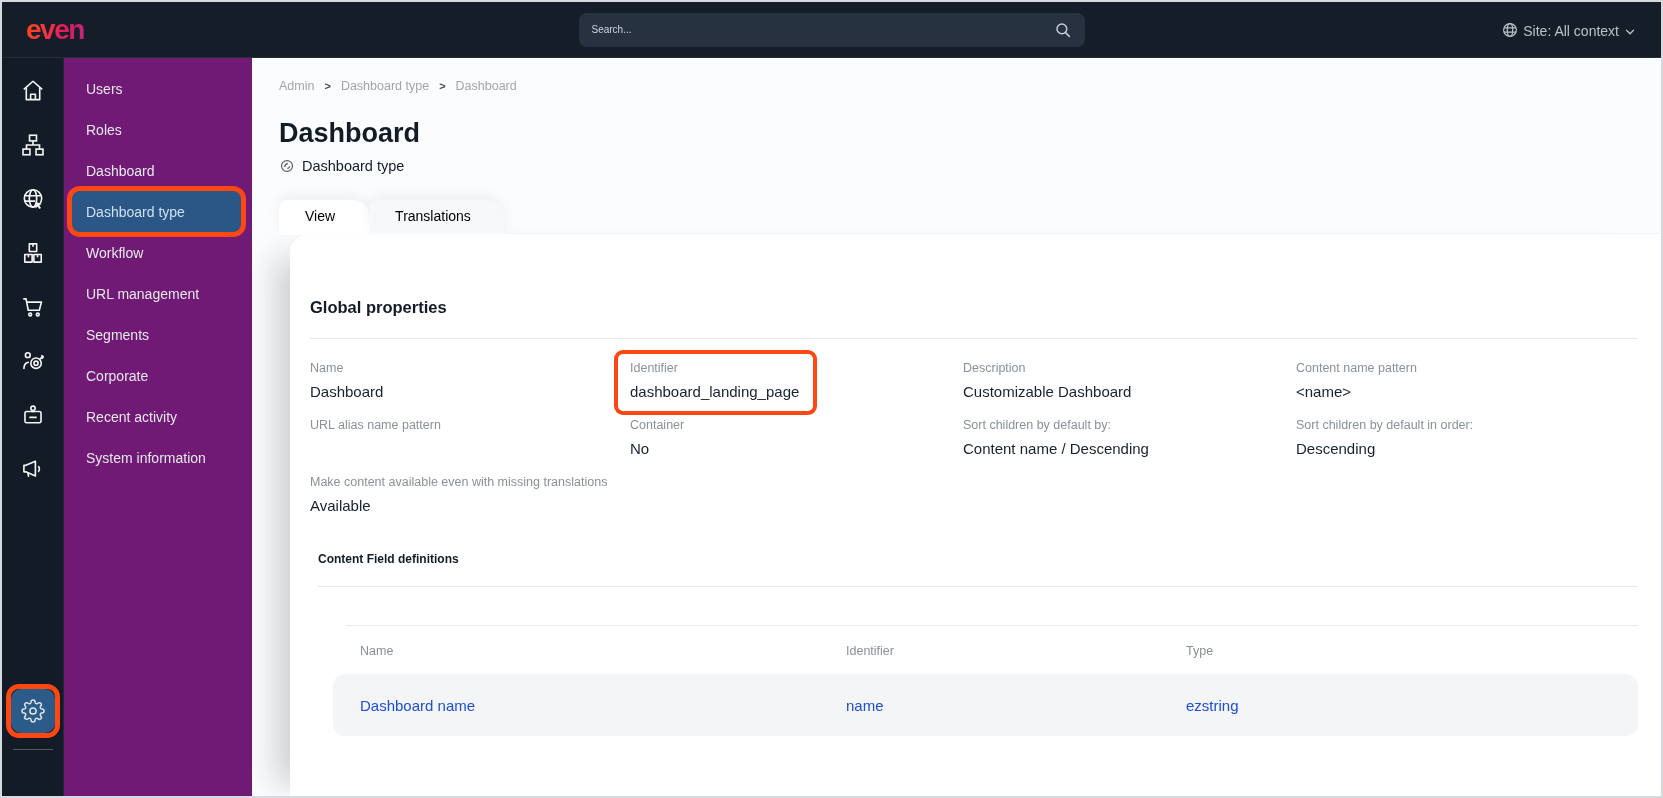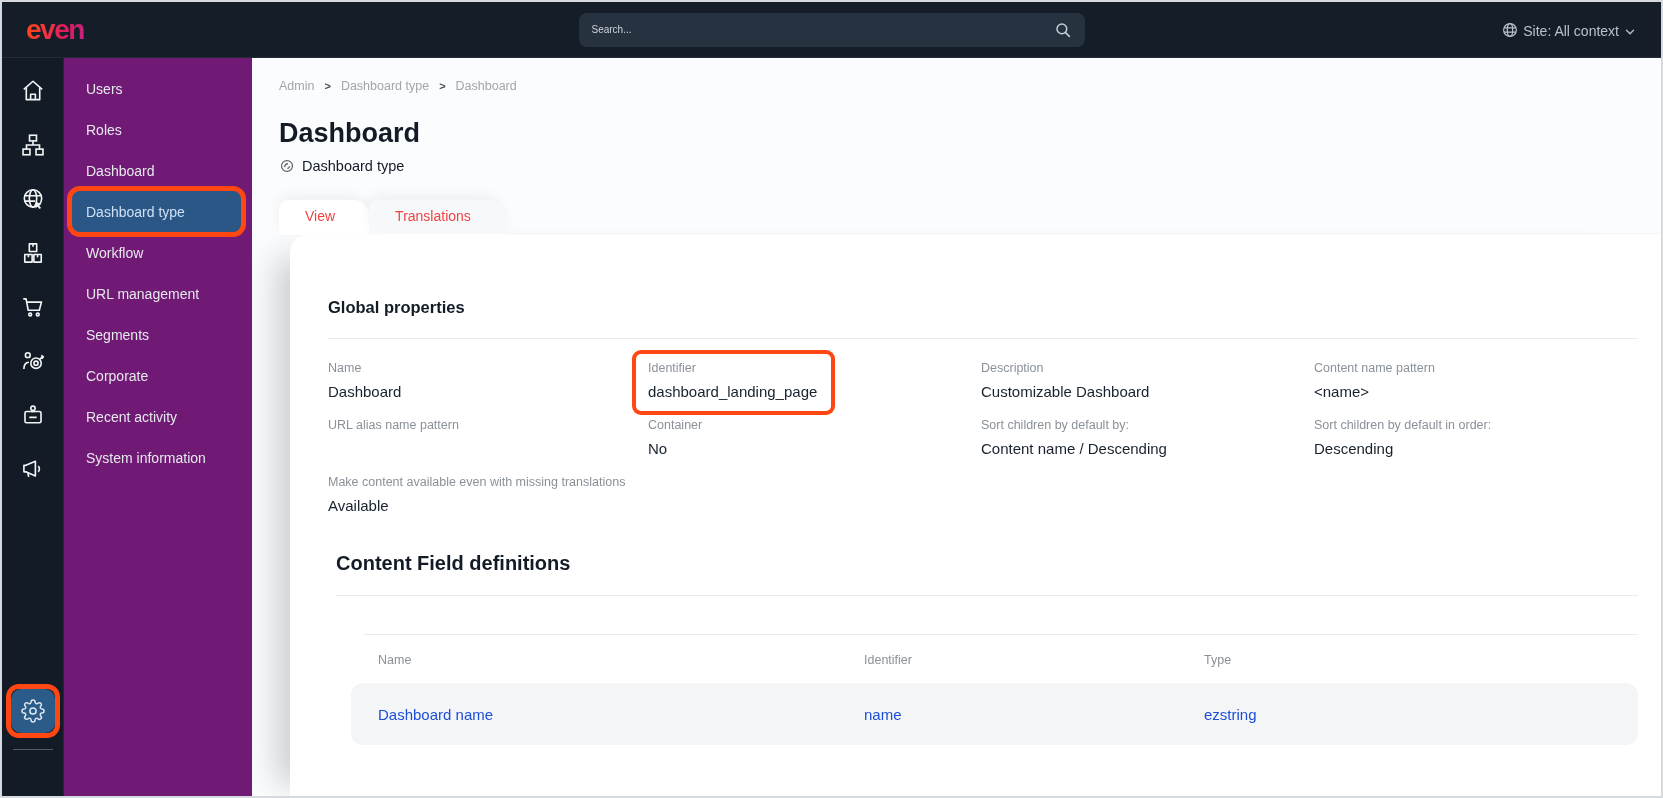--- a/index.html
+++ b/index.html
@@ -77,44 +77,44 @@
 
   .tabs-row { display:flex; padding-left:27px; margin-top:23px; position:relative; z-index:2; }
   .tab { position:relative; height:37px; display:flex; align-items:center; padding:0 26px; margin-right:8px; cursor:pointer; }
   .tab::before {
     content:""; position:absolute; left:0; right:-12px; top:0; bottom:-1px;
     background:#fff; border-radius:10px 14px 0 0;
     transform:perspective(26px) rotateX(3deg); transform-origin:0 100%;
     box-shadow:0 -6px 14px rgba(19,28,38,.05);
   }
   .tab.inactive::before { background:#f6f8fa; bottom:0; }
-  .tab span { position:relative; z-index:1; font-size:14px; color:#ef4444; }
+  .tab span { position:relative; z-index:1; font-size:14px; color:#000000; }
 
   .panel {
     flex:1; background:#fff; margin-left:38px; border-top-left-radius:18px;
-    position:relative; z-index:1; padding:64px 23px 0 38px;
+    position:relative; z-index:1; padding:64px 23px 0 20px;
     box-shadow:-32px 6px 30px -18px rgba(19,28,38,.20), 0 -1px 0 rgba(19,28,38,.03);
   }
 
   .section-heading { font-size:16.5px; font-weight:700; color:#131c26; }
   .divider { height:1px; background:#e9ebef; }
 
   .fields-grid {
     margin-top:22px; display:grid; grid-template-columns:320px 333px 333px auto;
     row-gap:17px;
   }
   .field-label { font-size:12.5px; color:#8a9199; margin-bottom:7px; min-height:15px; }
   .field-value { font-size:15px; color:#18222e; min-height:18px; }
   .field-highlight {
     display:inline-block; padding:7px 14px 10px 12px; margin:-7px 0 -10px -12px;
     border-radius:5px; box-shadow:0 0 0 4px #ff4713; min-width:182px;
   }
 
   .cfd-section { margin-top:37px; margin-left:8px; }
-  .cfd-heading { font-size:20px; font-weight:700; color:#131c26; }
+  .cfd-heading { font-size:12px; font-weight:700; color:#131c26; }
   .cfd-section > .divider { margin-top:20px; }
 
   .content-subsection { margin-top:38px; margin-left:28px; }
   .content-heading { font-size:16.5px; font-weight:700; color:#131c26; }
   .content-subsection > .divider { margin-top:22px; }
 
   .ct-head {
     display:grid; grid-template-columns:486px 340px auto;
     padding-left:14px; margin-top:18px; font-size:12.5px; color:#8a9199;
   }

